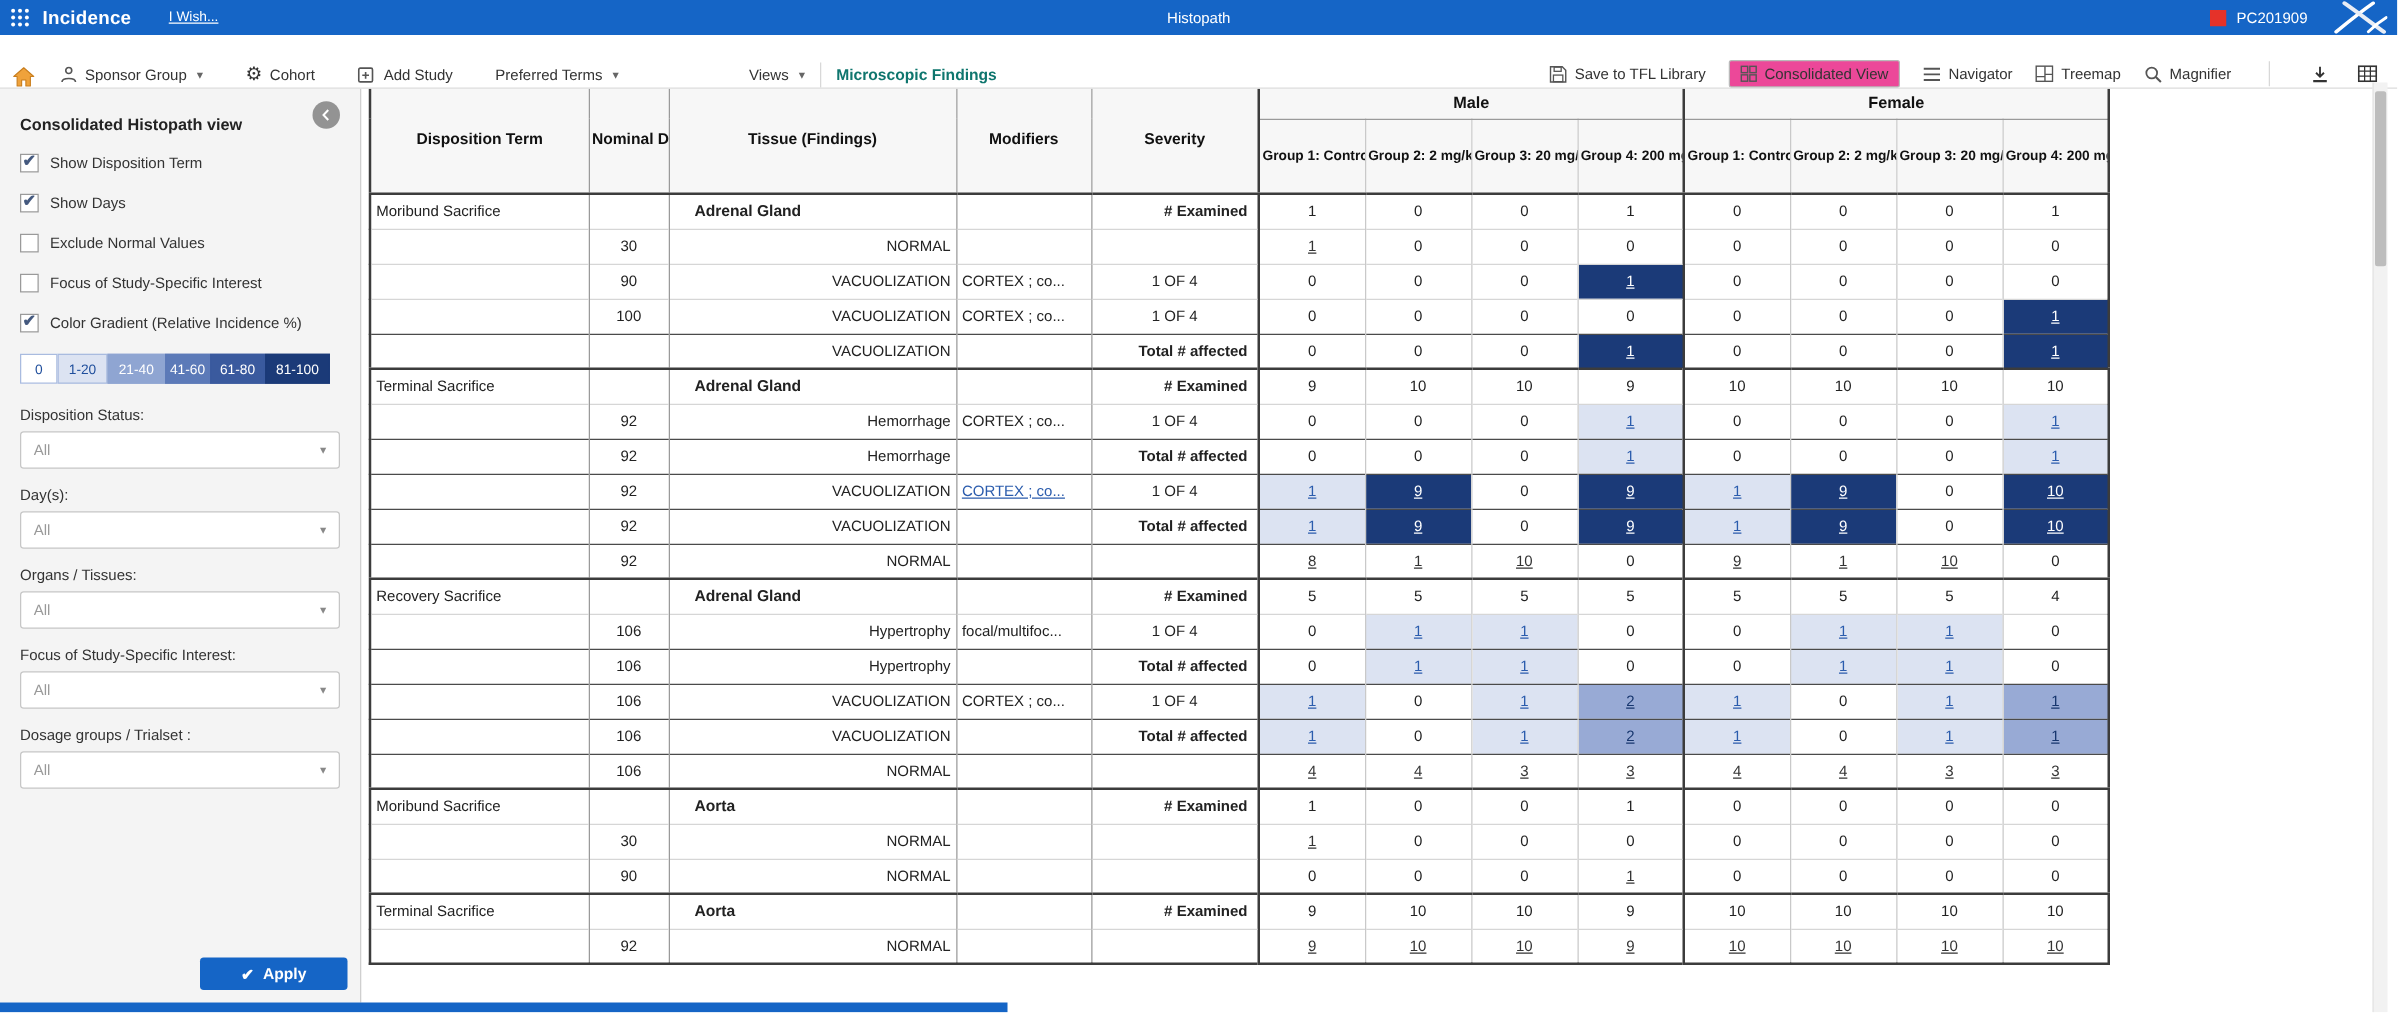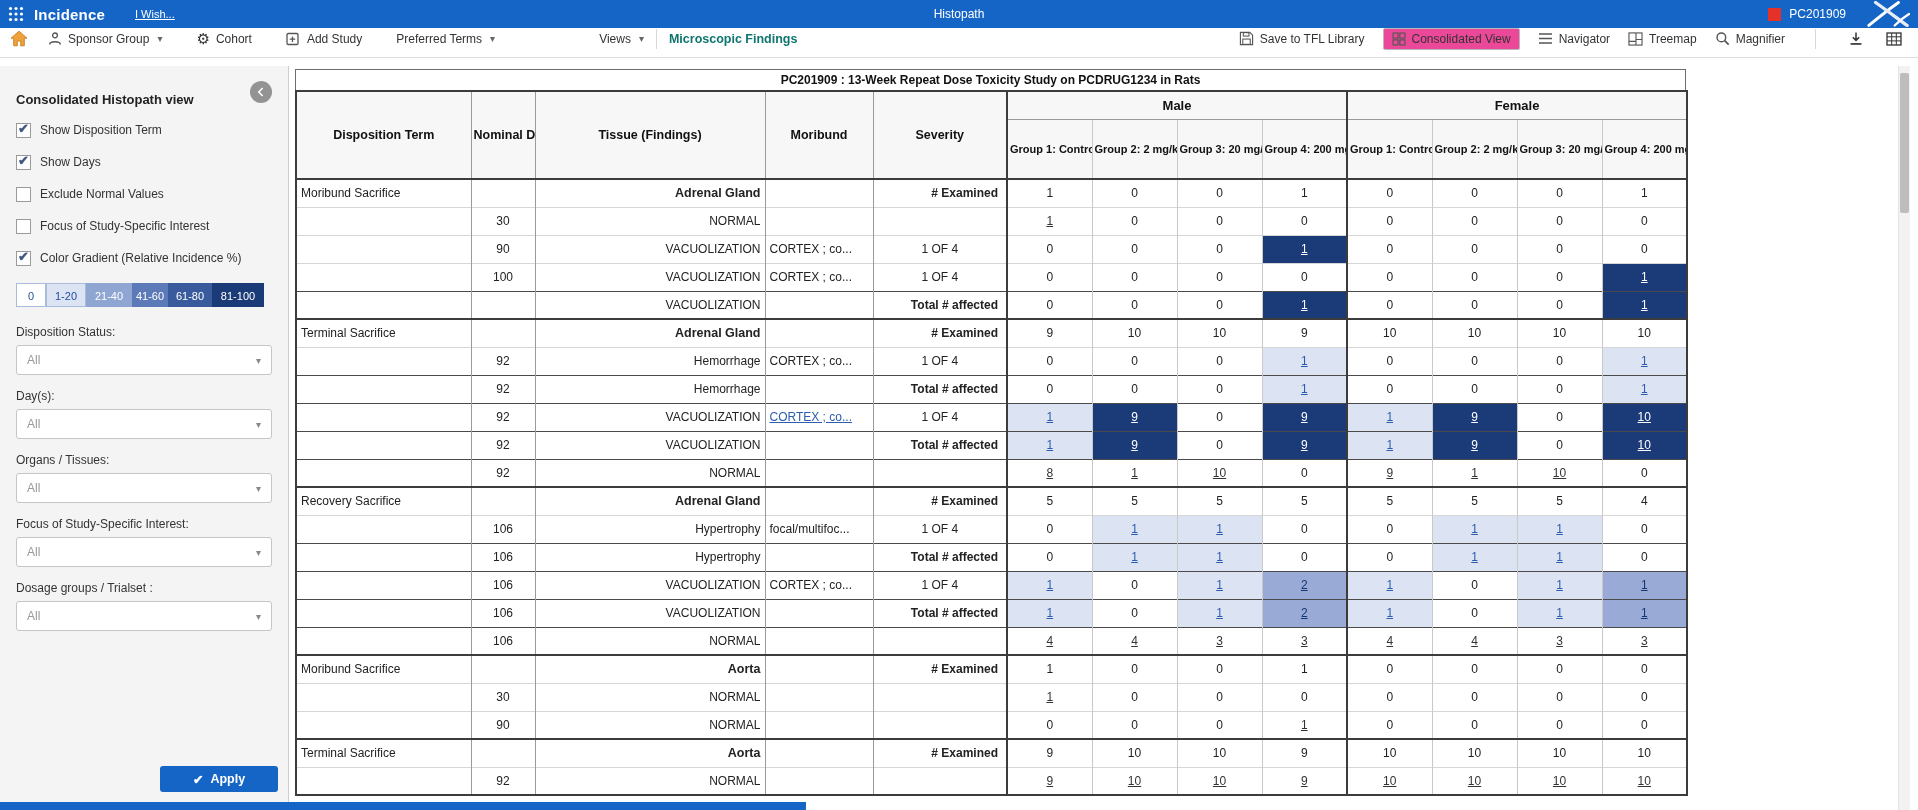--- a/index.html
+++ b/index.html
@@ -13,22 +13,22 @@
   .apps{display:flex;align-items:center;margin-right:10px;cursor:pointer;}
   .app-title{font-size:15px;font-weight:bold;letter-spacing:.2px;}
   .wish{font-size:11px;text-decoration:underline;margin-left:30px;cursor:pointer;color:#fff;}
   .tb-center{position:absolute;left:50%;transform:translateX(-50%);font-size:12px;}
   .tb-rt{margin-left:auto;display:flex;align-items:center;gap:8px;}
   .redsq{width:13px;height:13px;background:#E53229;display:inline-block;}
   .study-id{font-size:12px;}
   .brand{margin-left:12px;display:flex;align-items:center;}
 
   
-  .toolbar{position:absolute;top:20px;left:0;width:100%;height:38px;background:#fff;
-    border-bottom:1px solid #dcdcdc;display:flex;align-items:center;padding:0 14px 0 10px;z-index:5;}
+  .toolbar{position:absolute;top:33px;left:0;width:100%;height:38px;background:#fff;
+    border-bottom:1px solid #dcdcdc;display:flex;align-items:flex-end;padding:0 14px 0 10px;z-index:5;}
   .tb-home{display:flex;align-items:center;margin-right:20px;cursor:pointer;}
   .tb-left{display:flex;align-items:center;gap:34px;}
   .tb-item{display:flex;align-items:center;gap:6px;font-size:12px;color:#333;cursor:pointer;
     padding:3px 0;white-space:nowrap;}
   .tb-item.active{border:1px solid #b9b9b9;background:#ec4899;padding:3px 8px;border-radius:2px;}
   .caret{font-size:10px;color:#666;margin-left:2px;}
   .tb-views{display:flex;align-items:center;margin-left:104px;}
   .tb-current{font-weight:bold;font-size:12.5px;color:#0f766e;white-space:nowrap;}
   .vdiv{width:1px;height:20px;background:#d8d8d8;margin:0 12px;}
   .tb-right{margin-left:auto;display:flex;align-items:center;gap:18px;}
@@ -74,21 +74,21 @@
   .th-span{font-size:12.5px;border-bottom:2px solid #3c3c3c;}
   .th-sex{font-size:13px;height:28px;border-bottom:1px solid #9a9a9a;}
   .th-grp{font-size:11px;height:60px;white-space:pre-line;line-height:1.3;border-bottom:2px solid #3c3c3c;}
   .htable td{height:28px;font-size:12px;color:#222;padding:0 4px;}
   tr.bt-section td{border-top:2px solid #3c3c3c;}
   tr.bt-dark td{border-top:1px solid #4a4a4a;}
   tr.bt-light td{border-top:1px solid #d6d6d6;}
   .c-disp{text-align:left;padding-left:8px;}
   .c-day{text-align:center;}
   .c-tis{text-align:right;padding-right:12px;}
-  .c-tis.organ{text-align:right;padding-left:20px;font-weight:bold;font-size:12.5px;}
+  .c-tis.organ{text-align:left;padding-left:20px;font-weight:bold;font-size:12.5px;}
   .c-mod{text-align:left;padding-left:6px;font-size:11.5px;color:#333;}
   .c-sev{text-align:center;}
   .c-sev.b{font-weight:bold;text-align:right;padding-right:8px;}
   .c-val{text-align:center;}
   .zero{color:#c2c2c2;}
   .lnk{text-decoration:underline;cursor:pointer;}
 
   
   .vscroll{position:absolute;top:66px;right:8px;width:12px;bottom:0;background:#f2f2f2;
     border-left:1px solid #e3e3e3;z-index:7;}
@@ -325,21 +325,20 @@
           </div>
         </div>
       </div>
     <div class="apply-btn">
       <span>✔</span>
       <span>Apply</span>
     </div>
   </div>
 
   <div class="main">
-    <div class="tbl-title">PC201909 : 13-Week Repeat Dose Toxicity Study on PCDRUG1234 in Rats</div>
     <table class="htable" id="histo-table">
         <colgroup>
           <col style="width: 175px;">
           <col style="width: 64px;">
           <col style="width: 230px;">
           <col style="width: 108px;">
           <col style="width: 134px;">
           <col style="width: 85px;">
           <col style="width: 85px;">
           <col style="width: 85px;">
@@ -347,21 +346,21 @@
           <col style="width: 85px;">
           <col style="width: 85px;">
           <col style="width: 85px;">
           <col style="width: 85px;">
         </colgroup>
         <thead>
           <tr>
             <th rowspan="2" class="th-span">Disposition Term</th>
             <th rowspan="2" class="th-span sep-l">Nominal Day</th>
             <th rowspan="2" class="th-span sep-l">Tissue (Findings)</th>
-            <th rowspan="2" class="th-span sep-l">Moribund</th>
+            <th rowspan="2" class="th-span sep-l">Modifiers</th>
             <th rowspan="2" class="th-span sep-l">Severity</th>
             <th colspan="4" class="th-sex sep-strong">Male</th>
             <th colspan="4" class="th-sex sep-strong">Female</th>
           </tr>
           <tr>
             <th class="th-grp sep-strong">Group 1:
 Control</th>
             <th class="th-grp">Group 2:
 2 mg/kg
 PCDRUG</th>

